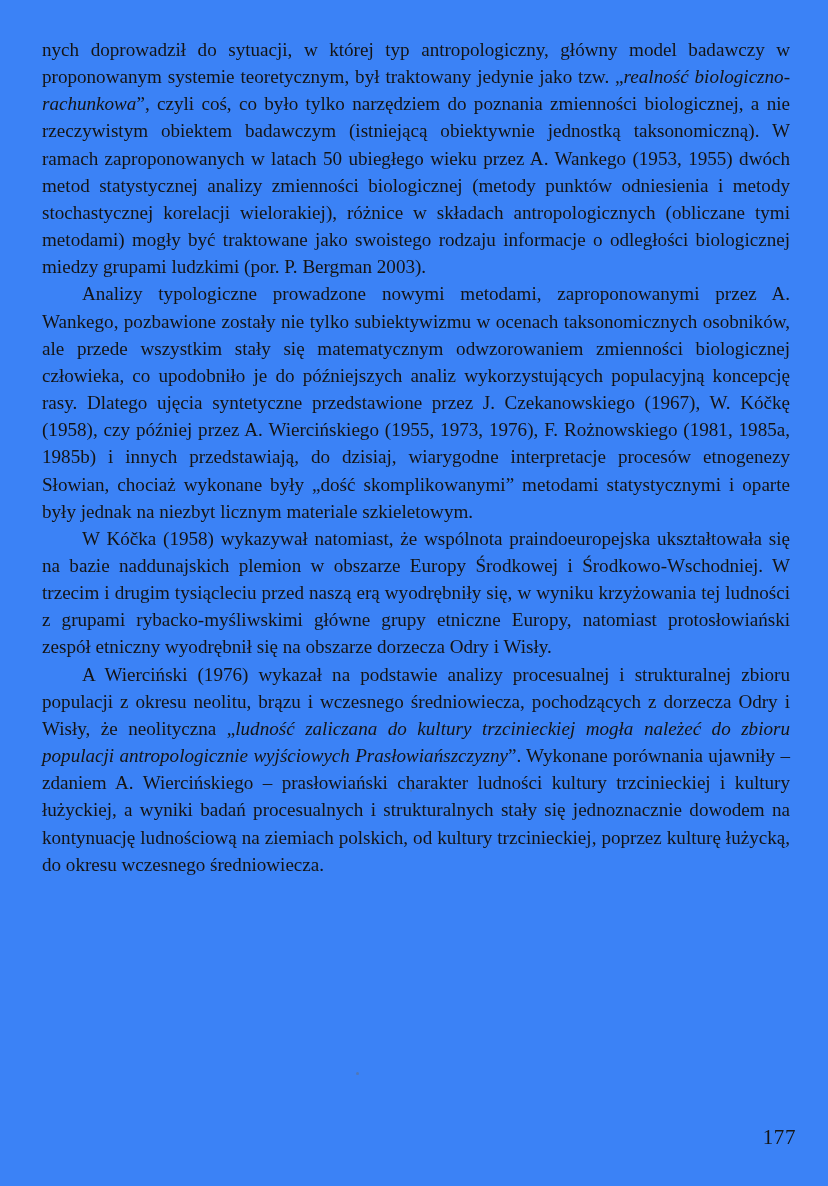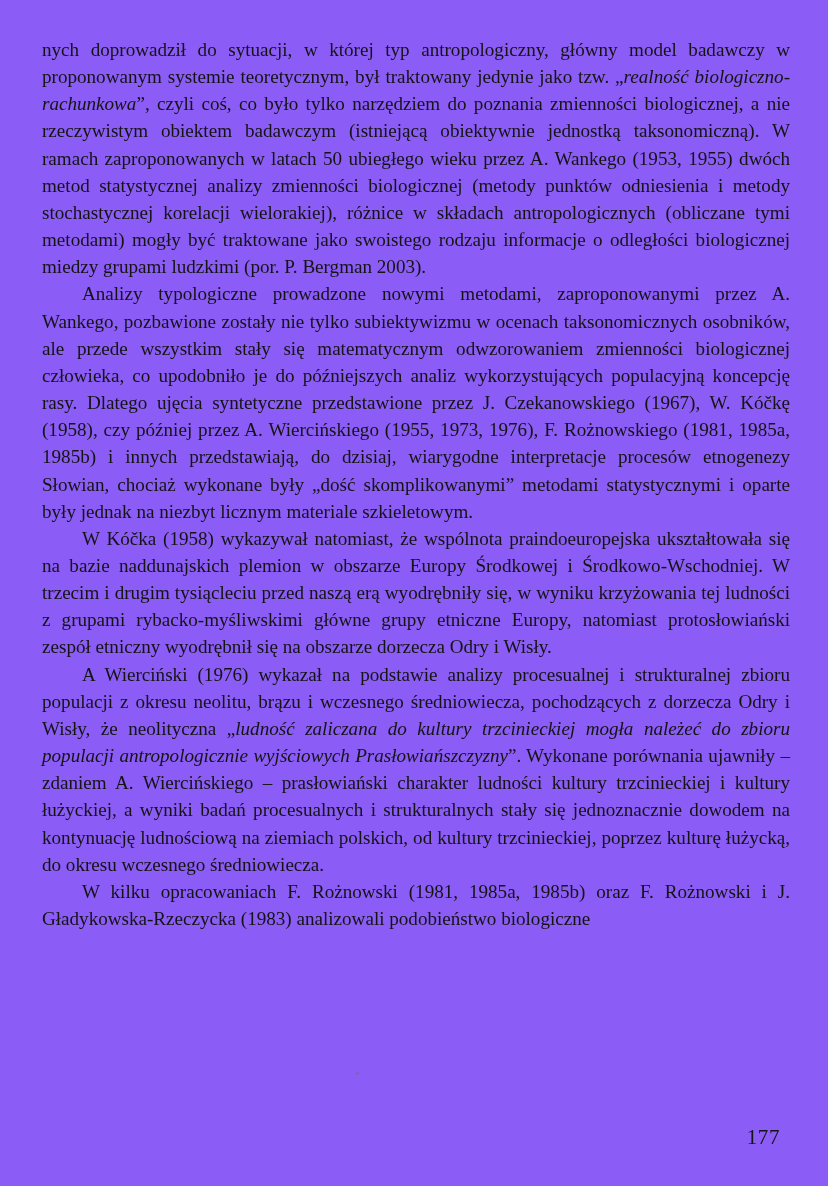--- a/index.html
+++ b/index.html
@@ -4,21 +4,21 @@
 <style>
   html, body {
     margin: 0;
     padding: 0;
     background: #ffffff;
   }
   .page {
     position: relative;
     width: 828px;
     height: 1186px;
-    background: #8b5cf6;
+    background: #3b82f6;
     overflow: hidden;
     font-family: "Liberation Serif", "DejaVu Serif", serif;
     color: #111111;
   }
   .textblock {
     position: absolute;
     left: 42px;
     top: 36px;
     width: 748px;
     font-size: 19.1px;
@@ -35,21 +35,21 @@
     hyphens: manual;
   }
   .para.cont {
     text-indent: 0;
   }
   .it {
     font-style: italic;
   }
   .pagenum {
     position: absolute;
-    right: 48px;
+    right: 32px;
     top: 1124px;
     font-size: 21px;
     line-height: 26px;
     letter-spacing: 0.6px;
     color: #141414;
     font-family: "Liberation Serif", "DejaVu Serif", serif;
   }
   .speck {
     position: absolute;
     background: #6a6a6a;
@@ -67,21 +67,20 @@
     <p class="para cont"><span>nych doprowadził do sytuacji, w której typ antropologiczny, główny model badawczy w proponowanym systemie teoretycznym, był traktowany jedynie jako tzw. „</span><span class="it">realność biologiczno-rachunkowa</span><span>”, czyli coś, co było tylko narzędziem do poznania zmienności biologicznej, a nie rzeczywistym obiektem badawczym (istniejącą obiektywnie jednostką taksonomiczną). W ramach zaproponowanych w latach 50 ubiegłego wieku przez A. Wankego (1953, 1955) dwóch metod statystycznej analizy zmienności biologicznej (metody punktów odniesienia i metody stochastycznej korelacji wielorakiej), różnice w składach antropologicznych (obliczane tymi metodami) mogły być traktowane jako swoistego rodzaju informacje o odległości biologicznej miedzy grupami ludzkimi (por. P. Bergman 2003).</span></p>
 
     <p class="para">Analizy typologiczne prowadzone nowymi metodami, zaproponowanymi przez A. Wankego, pozbawione zostały nie tylko subiektywizmu w ocenach taksonomicznych osobników, ale przede wszystkim stały się matematycznym odwzorowaniem zmienności biologicznej człowieka, co upodobniło je do późniejszych analiz wykorzystujących populacyjną koncepcję rasy. Dlatego ujęcia syntetyczne przedstawione przez J. Czekanowskiego (1967), W. Kóčkę (1958), czy później przez A. Wiercińskiego (1955, 1973, 1976), F. Rożnowskiego (1981, 1985a, 1985b) i innych przedstawiają, do dzisiaj, wiarygodne interpretacje procesów etnogenezy Słowian, chociaż wykonane były „dość skomplikowanymi” metodami statystycznymi i oparte były jednak na niezbyt licznym materiale szkieletowym.</p>
 
 
 
     <p class="para">W Kóčka (1958) wykazywał natomiast, że wspólnota praindoeuropejska ukształtowała się na bazie naddunajskich plemion w obszarze Europy Środkowej i Środkowo-Wschodniej. W trzecim i drugim tysiącleciu przed naszą erą wyodrębniły się, w wyniku krzyżowania tej ludności z grupami rybacko-myśliwskimi główne grupy etniczne Europy, natomiast protosłowiański zespół etniczny wyodrębnił się na obszarze dorzecza Odry i Wisły.</p>
 
     <p class="para"><span>A Wierciński (1976) wykazał na podstawie analizy procesualnej i strukturalnej zbioru populacji z okresu neolitu, brązu i wczesnego średniowiecza, pochodzących z dorzecza Odry i Wisły, że neolityczna „</span><span class="it">ludność zaliczana do kultury trzcinieckiej mogła należeć do zbioru populacji antropologicznie wyjściowych Prasłowiańszczyzny</span><span>”. Wykonane porównania ujawniły – zdaniem A. Wiercińskiego – prasłowiański charakter ludności kultury trzcinieckiej i kultury łużyckiej, a wyniki badań procesualnych i strukturalnych stały się jednoznacznie dowodem na kontynuację ludnościową na ziemiach polskich, od kultury trzcinieckiej, poprzez kulturę łużycką, do okresu wczesnego średniowiecza.</span></p>
 
-    <p class="para">W kilku opracowaniach F. Rożnowski (1981, 1985a, 1985b) oraz F. Rożnowski i J. Gładykowska-Rzeczycka (1983) analizowali podobieństwo biologiczne</p>
 
   </div>
 
   <div class="speck" style="left:356px; top:1072px; width:3px; height:3px;"></div>
   <div class="speck" style="left:410px; top:789px; width:2px; height:3px;"></div>
 
   <div class="pagenum">177</div>
 
 </div>
 

